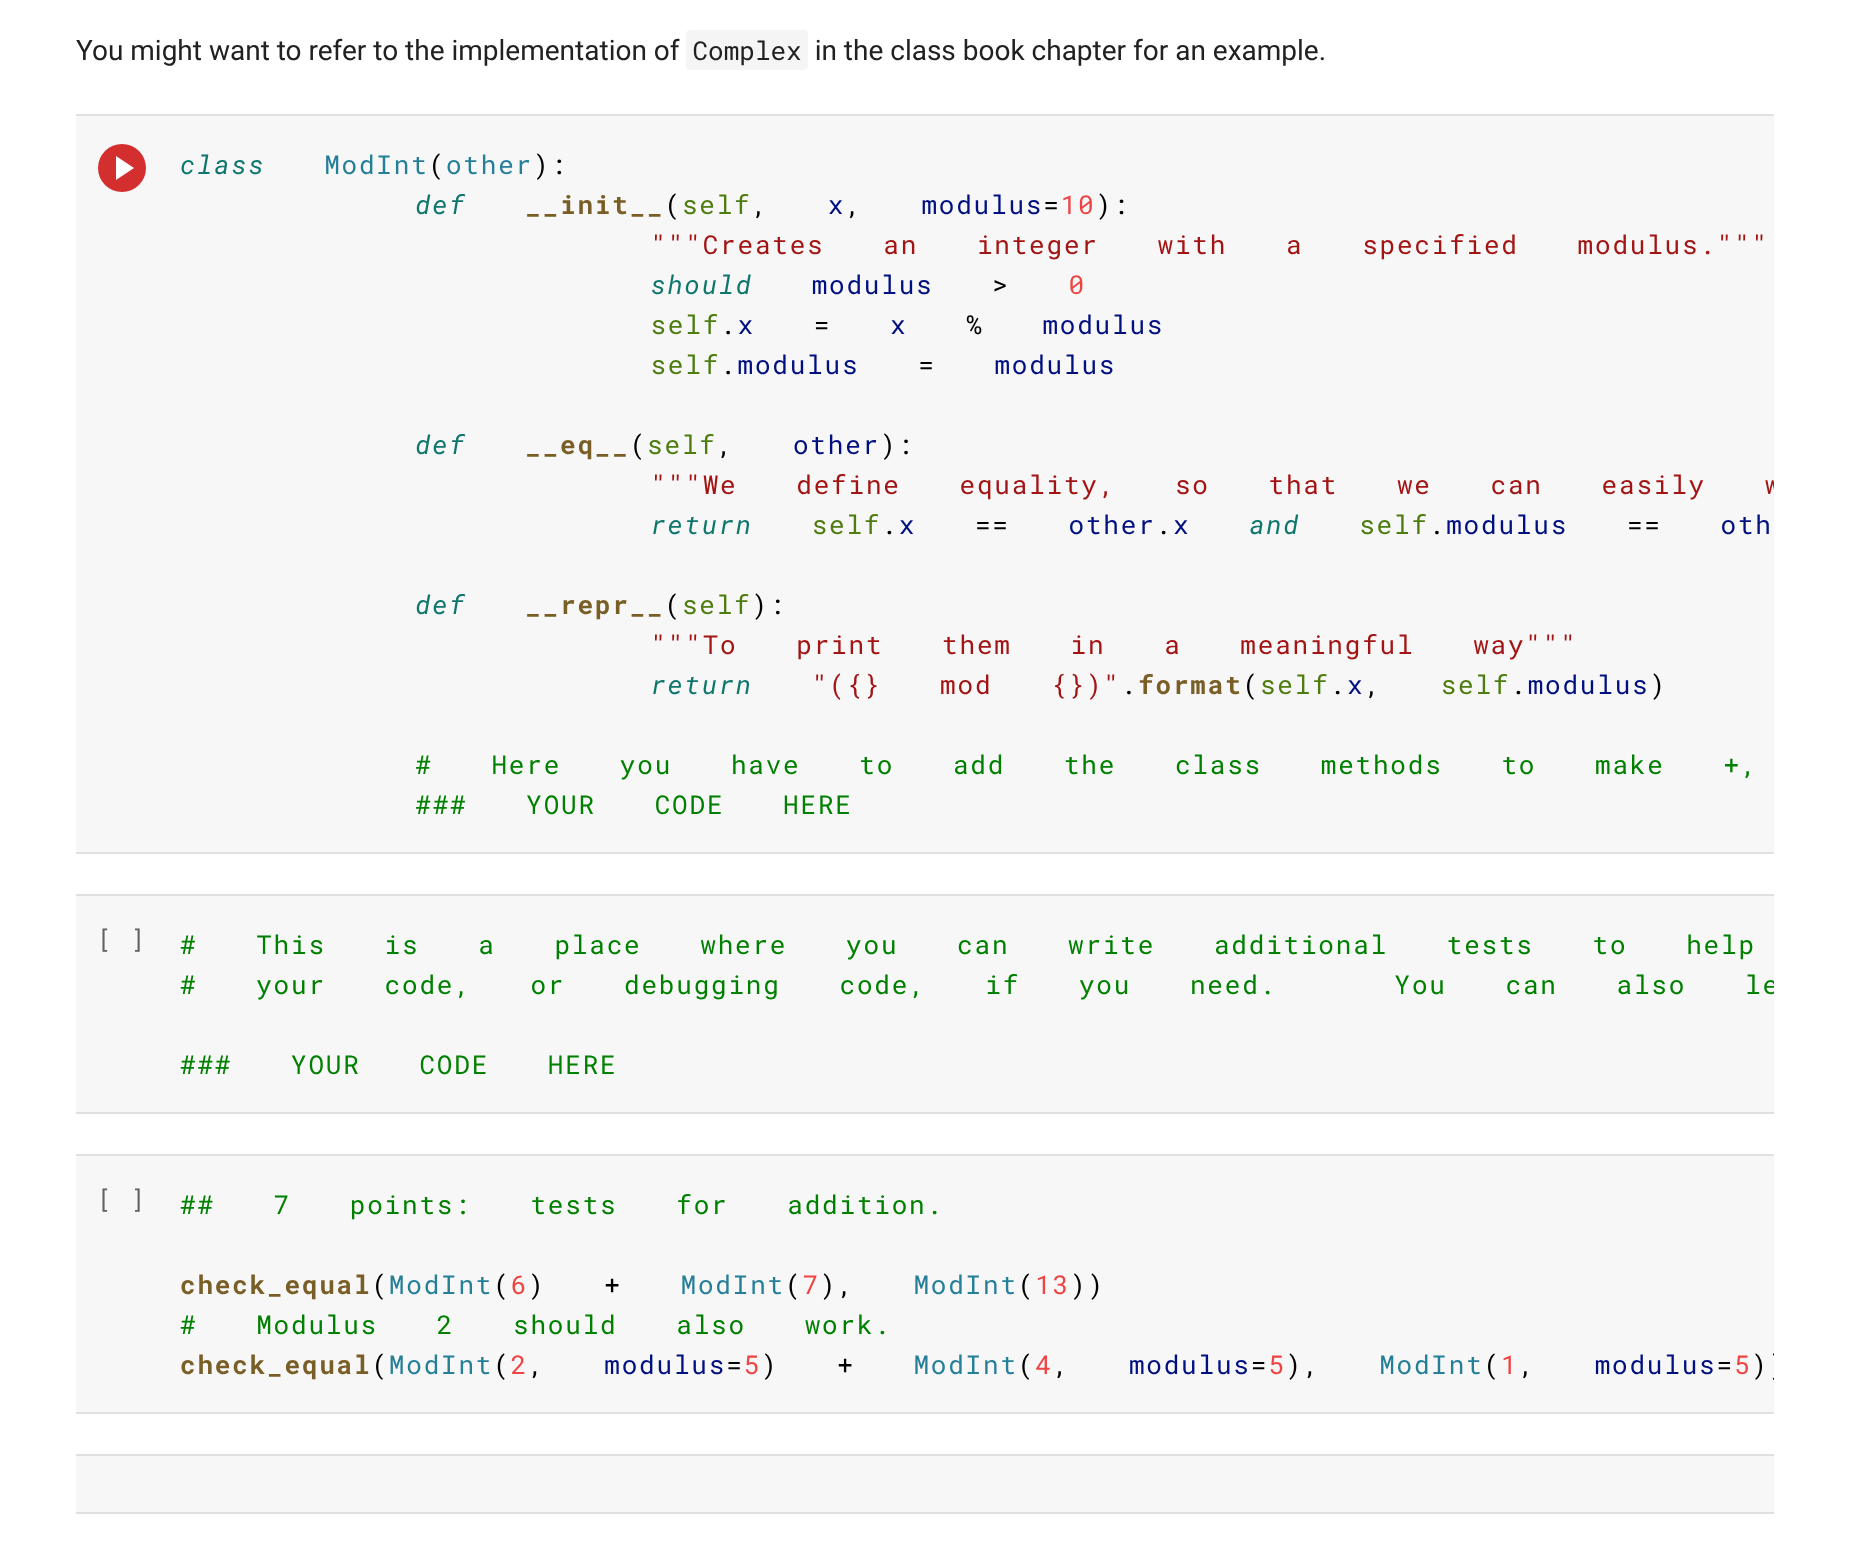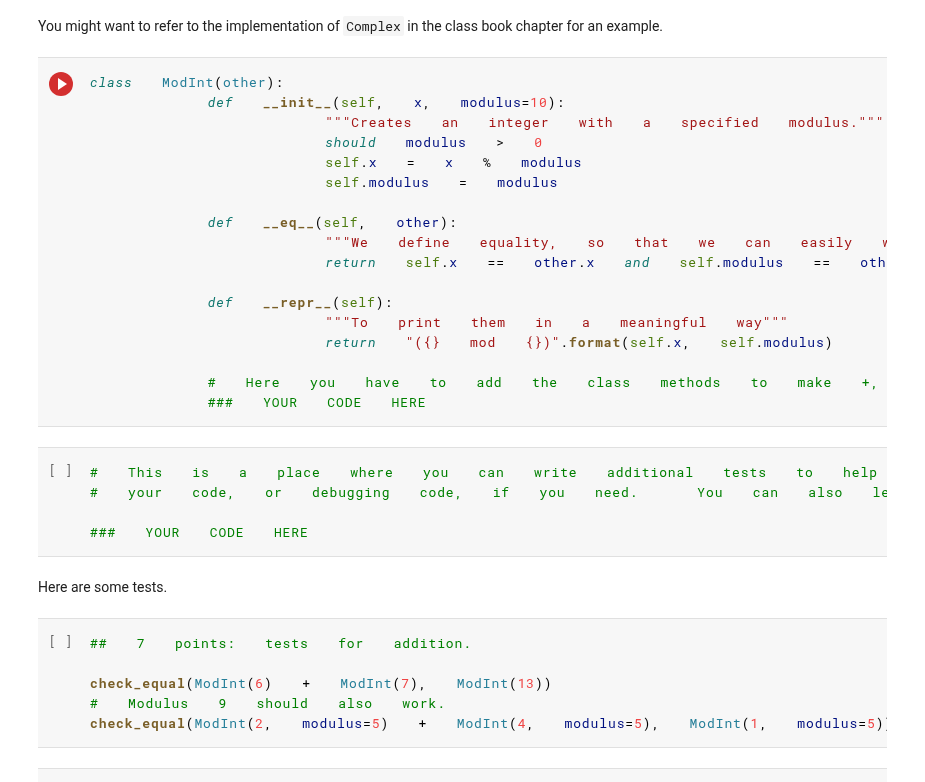--- a/index.html
+++ b/index.html
@@ -131,30 +131,29 @@
         <div class="gutter">
           <span class="exec-badge">[ ]</span>
         </div>
         <div class="code-body">
           <pre class="src"><span class="tk-cmt">#  This  is  a  place  where  you  can  write  additional  tests  to  help  you  test</span>
 <span class="tk-cmt">#  your  code,  or  debugging  code,  if  you  need.    You  can  also  leave  it  blank.</span>
 <span class="tk-plain"></span>
 <span class="tk-cmt">###  YOUR  CODE  HERE</span></pre>
         </div>
       </div>
-      <p class="prose">Here are some tests.</p>
       <div class="cell code-cell">
         <div class="gutter">
           <span class="exec-badge">[ ]</span>
         </div>
         <div class="code-body">
           <pre class="src"><span class="tk-cmt">##  7  points:  tests  for  addition.</span>
 <span class="tk-plain"></span>
 <span class="tk-fn">check_equal</span><span class="tk-plain">(</span><span class="tk-cls">ModInt</span><span class="tk-plain">(</span><span class="tk-num">6</span><span class="tk-plain">)  </span><span class="tk-op">+</span><span class="tk-plain">  </span><span class="tk-cls">ModInt</span><span class="tk-plain">(</span><span class="tk-num">7</span><span class="tk-plain">),  </span><span class="tk-cls">ModInt</span><span class="tk-plain">(</span><span class="tk-num">13</span><span class="tk-plain">))</span>
-<span class="tk-cmt">#  Modulus  9  should  also  work.</span>
+<span class="tk-cmt">#  Modulus  2  should  also  work.</span>
 <span class="tk-fn">check_equal</span><span class="tk-plain">(</span><span class="tk-cls">ModInt</span><span class="tk-plain">(</span><span class="tk-num">2</span><span class="tk-plain">,  </span><span class="tk-id">modulus</span><span class="tk-plain">=</span><span class="tk-num">5</span><span class="tk-plain">)  </span><span class="tk-op">+</span><span class="tk-plain">  </span><span class="tk-cls">ModInt</span><span class="tk-plain">(</span><span class="tk-num">4</span><span class="tk-plain">,  </span><span class="tk-id">modulus</span><span class="tk-plain">=</span><span class="tk-num">5</span><span class="tk-plain">),  </span><span class="tk-cls">ModInt</span><span class="tk-plain">(</span><span class="tk-num">1</span><span class="tk-plain">,  </span><span class="tk-id">modulus</span><span class="tk-plain">=</span><span class="tk-num">5</span><span class="tk-plain">))</span></pre>
         </div>
       </div>
       <div class="cell code-cell">
         <div class="gutter"></div>
         <div class="code-body"></div>
       </div>
     </div>
 
 </div>

